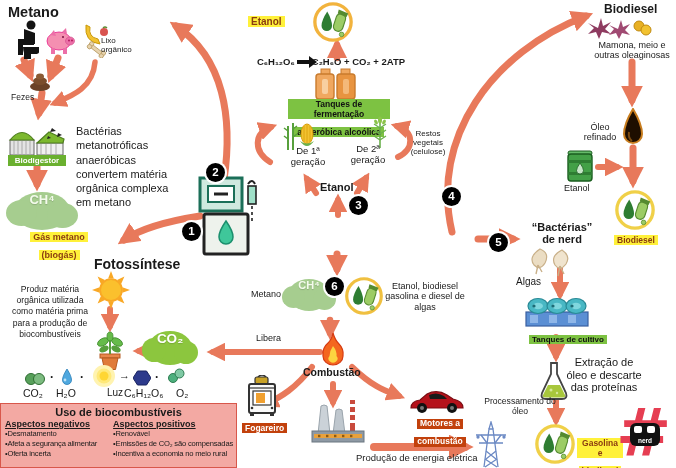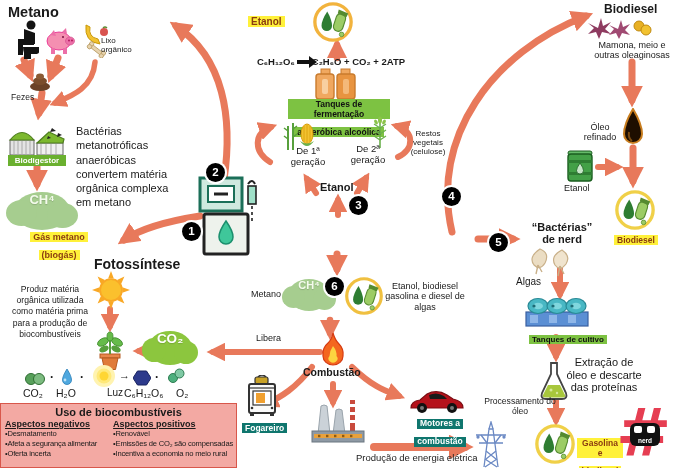--- a/index.html
+++ b/index.html
@@ -7,21 +7,21 @@
           font-family:"Liberation Sans","DejaVu Sans",sans-serif;color:#1a1a1a;}
   .abs{position:absolute;}
   svg{display:block;}
   #arrows{position:absolute;left:0;top:0;z-index:1;}
   .lvl{z-index:2;}
   .txt{line-height:1.15;}
   .bold{font-weight:bold;}
   .ctr{text-align:center;}
   .yellow{background:#FFF13A;color:#8A3C10;font-weight:bold;padding:0 3px;display:inline-block;}
   .greenlab{background:#7DC242;color:#111;font-weight:bold;padding:0 3px;display:inline-block;}
-  .blacklab{background:#0f766e;color:#fff;font-weight:bold;padding:0 3px;display:inline-block;}
+  .blacklab{background:#c2410c;color:#fff;font-weight:bold;padding:0 3px;display:inline-block;}
   .numc{position:absolute;z-index:4;width:19px;height:19px;border-radius:50%;background:#000;color:#fff;
         font-weight:bold;font-size:11.5px;line-height:19px;text-align:center;box-shadow:0 0 0 2px #fff;}
   .cloud{position:absolute;border-radius:50%;display:flex;align-items:flex-start;justify-content:center;}
   .cloud::before,.cloud::after{content:"";position:absolute;background:inherit;border-radius:50%;}
   .cloud::before{width:55%;height:68%;left:-14%;top:22%;}
   .cloud::after{width:55%;height:68%;right:-14%;top:28%;}
   .cloud span{position:relative;z-index:1;font-weight:bold;color:#f4fbec;text-shadow:0 1px 1px rgba(0,0,0,.15);}
   .bigtitle{font-size:31px;font-weight:bold;color:#F7941D;letter-spacing:0px;white-space:nowrap;
             -webkit-text-stroke:1.6px #592D07;text-shadow:2px 3px 0 #592D07;z-index:3;}
   .blk-arrow{position:relative;width:13px;height:4px;background:#111;display:inline-block;margin:0 2px;}

